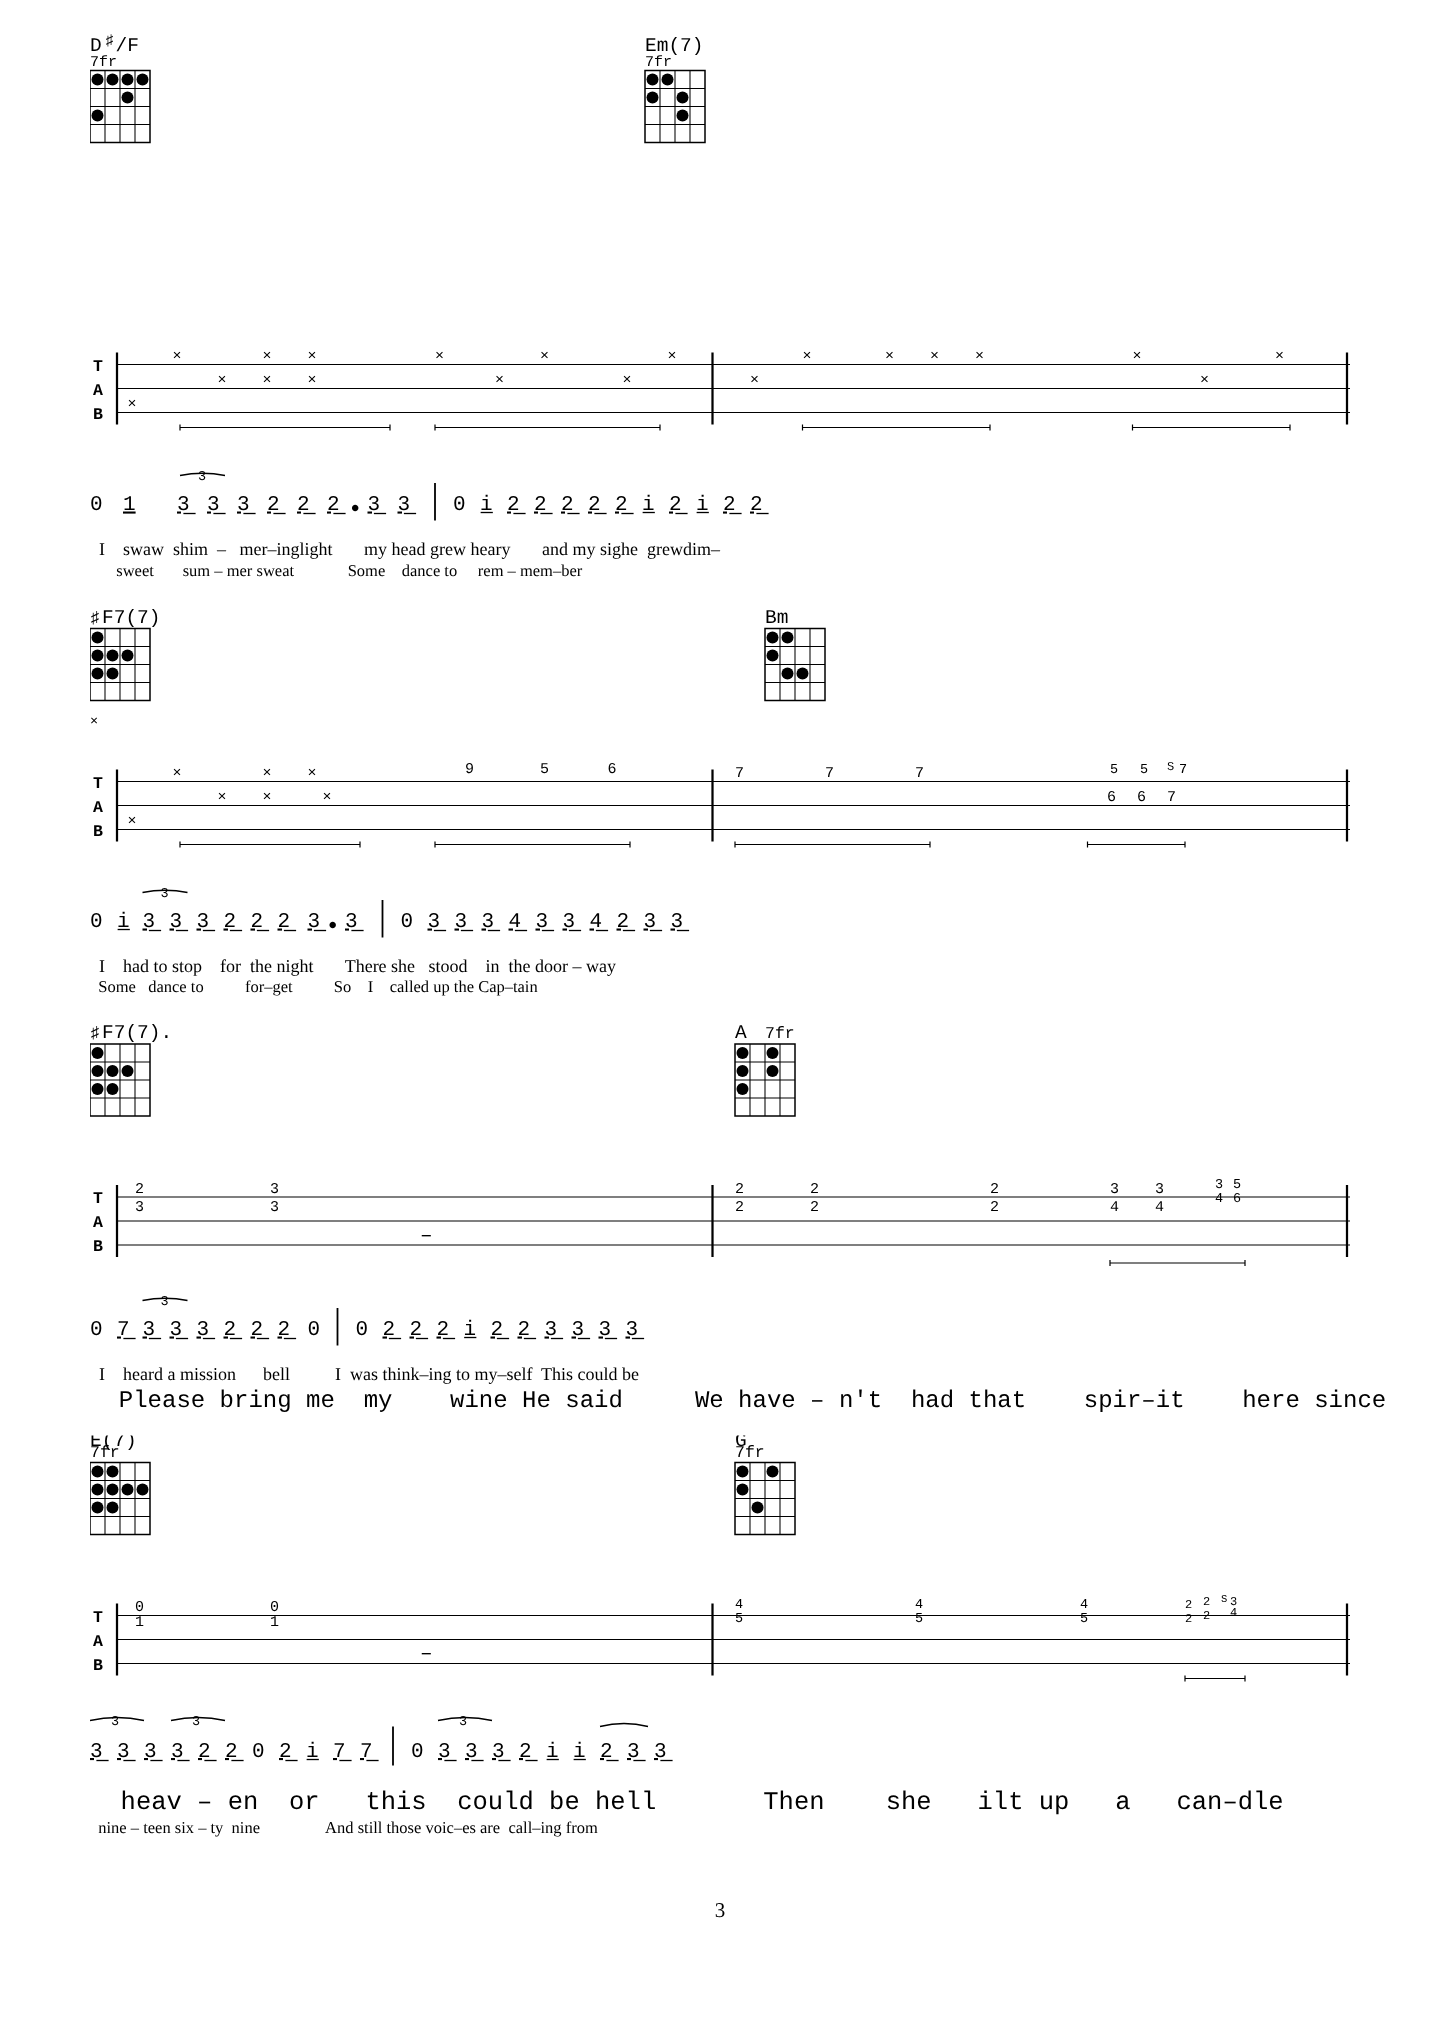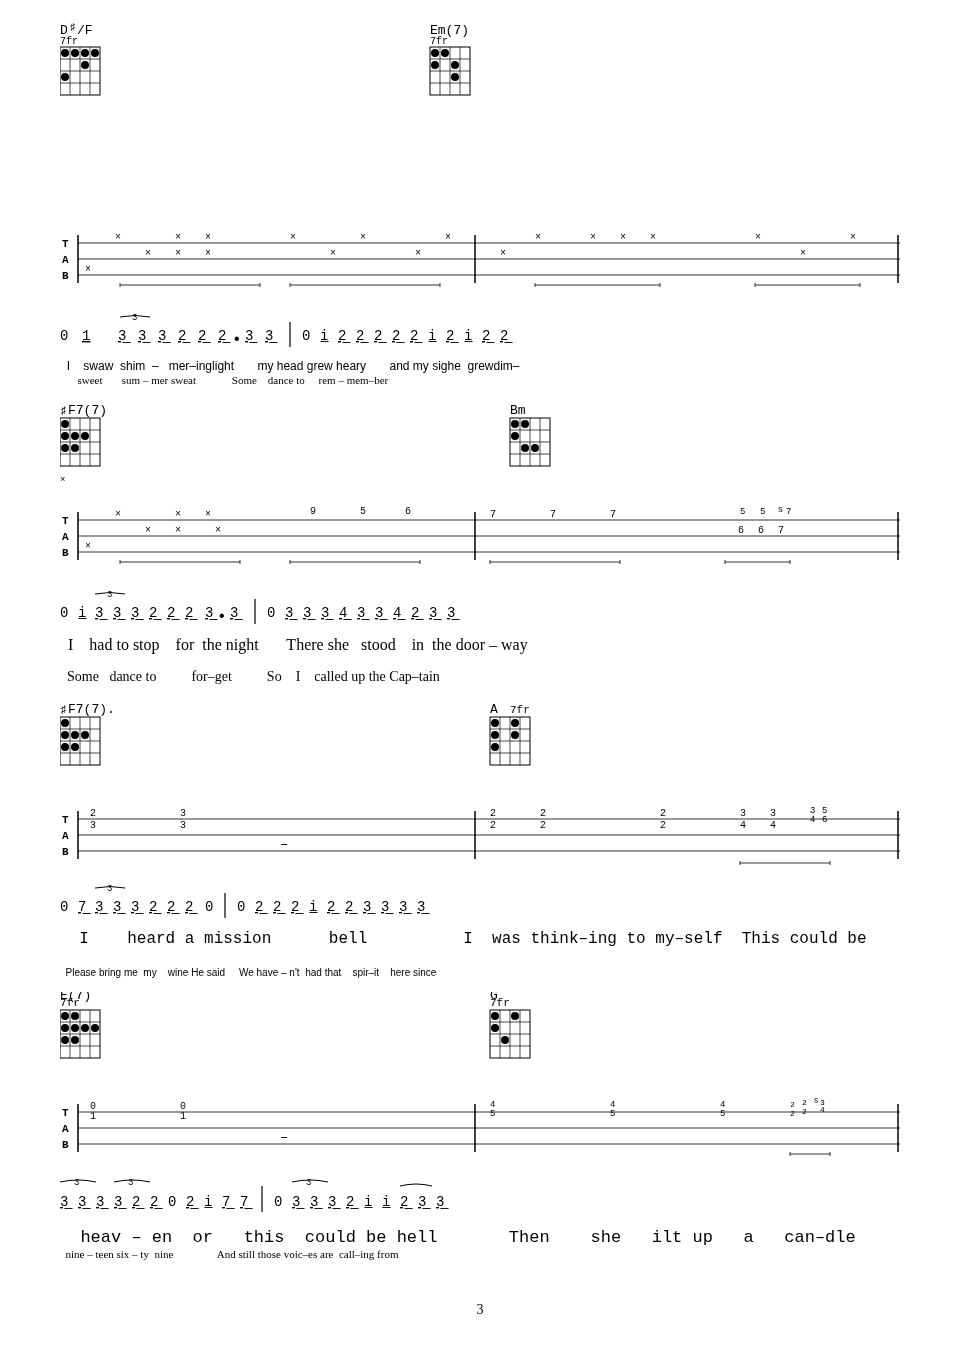--- a/index.html
+++ b/index.html
@@ -149,21 +149,21 @@
     <text x="314" y="28" font-size="14" font-family="Courier New" text-decoration="underline">2̲</text>
     <text x="332" y="28" font-size="14" font-family="Courier New" text-decoration="underline">2̲</text>
     <text x="350" y="28" font-size="14" font-family="Courier New" text-decoration="underline">2̲</text>
     <text x="368" y="28" font-size="14" font-family="Courier New" text-decoration="underline">i̲</text>
     <text x="386" y="28" font-size="14" font-family="Courier New" text-decoration="underline">2̲</text>
     <text x="404" y="28" font-size="14" font-family="Courier New" text-decoration="underline">i̲</text>
     <text x="422" y="28" font-size="14" font-family="Courier New" text-decoration="underline">2̲</text>
     <text x="440" y="28" font-size="14" font-family="Courier New" text-decoration="underline">2̲</text>
   </svg>
 
-  <div style="font-size:12px; font-family:Liberation Sans, sans-serif; white-space:pre; margin-bottom:1px; margin-left:0px;">  I    swaw  shim  –   mer–inglight       my head grew heary       and my sighe  grewdim–</div>
+  <div style="font-size:12px; font-family:Liberation Serif, serif; white-space:pre; margin-bottom:1px; margin-left:0px;">  I    swaw  shim  –   mer–inglight       my head grew heary       and my sighe  grewdim–</div>
   <div style="font-size:11px; font-family:'Times New Roman',serif; white-space:pre; margin-bottom:14px; margin-left:12px;">  sweet       sum – mer sweat             Some    dance to     rem – mem–ber</div>
 
   <svg width="840" height="100" viewBox="0 0 840 100" style="display:block; margin-bottom:2px;">
 
     <text x="0" y="14" font-size="11" font-family="Times New Roman, serif">♯</text>
     <text x="8" y="14" font-size="13" font-family="Times New Roman, serif">F7(7)</text>
 
     <rect x="0" y="18" width="40" height="48" fill="none" stroke="#000" stroke-width="1"></rect>
     <line x1="0" y1="30" x2="40" y2="30" stroke="#000" stroke-width="0.7"></line>
     <line x1="0" y1="42" x2="40" y2="42" stroke="#000" stroke-width="0.7"></line>
@@ -272,22 +272,22 @@
     <text x="261" y="28" font-size="14" font-family="Courier New" text-decoration="underline">3̲</text>
     <text x="279" y="28" font-size="14" font-family="Courier New" text-decoration="underline">4̲</text>
     <text x="297" y="28" font-size="14" font-family="Courier New" text-decoration="underline">3̲</text>
     <text x="315" y="28" font-size="14" font-family="Courier New" text-decoration="underline">3̲</text>
     <text x="333" y="28" font-size="14" font-family="Courier New" text-decoration="underline">4̲</text>
     <text x="351" y="28" font-size="14" font-family="Courier New" text-decoration="underline">2̲</text>
     <text x="369" y="28" font-size="14" font-family="Courier New" text-decoration="underline">3̲</text>
     <text x="387" y="28" font-size="14" font-family="Courier New" text-decoration="underline">3̲</text>
   </svg>
 
-  <div style="font-size:16px; font-family:'Times New Roman',serif; white-space:pre; margin-bottom:15px;">  I    had to stop    for  the night       There she   stood    in  the door – way</div>
-  <div style="font-size:14px; font-family:'Times New Roman',serif; white-space:pre; margin-bottom:14px;">  Some   dance to          for–get          So    I    called up the Cap–tain</div>
+  <div style="font-size:12px; font-family:'Times New Roman',serif; white-space:pre; margin-bottom:0;">  I    had to stop    for  the night       There she   stood    in  the door – way</div>
+  <div style="font-size:11px; font-family:'Times New Roman',serif; white-space:pre; margin-bottom:14px;">  Some   dance to          for–get          So    I    called up the Cap–tain</div>
 
   <svg width="840" height="100" viewBox="0 0 840 100" style="display:block; margin-bottom:2px;">
 
     <text x="0" y="14" font-size="11" font-family="Times New Roman, serif">♯</text>
     <text x="8" y="14" font-size="13" font-family="Times New Roman, serif">F7(7).</text>
     <rect x="0" y="18" width="40" height="48" fill="none" stroke="#000" stroke-width="1"></rect>
     <line x1="0" y1="30" x2="40" y2="30" stroke="#000" stroke-width="0.7"></line>
     <line x1="0" y1="42" x2="40" y2="42" stroke="#000" stroke-width="0.7"></line>
     <line x1="0" y1="54" x2="40" y2="54" stroke="#000" stroke-width="0.7"></line>
     <line x1="10" y1="18" x2="10" y2="66" stroke="#000" stroke-width="0.7"></line>
@@ -378,22 +378,22 @@
     <text x="231" y="28" font-size="14" font-family="Courier New" text-decoration="underline">2̲</text>
     <text x="249" y="28" font-size="14" font-family="Courier New" text-decoration="underline">i̲</text>
     <text x="267" y="28" font-size="14" font-family="Courier New" text-decoration="underline">2̲</text>
     <text x="285" y="28" font-size="14" font-family="Courier New" text-decoration="underline">2̲</text>
     <text x="303" y="28" font-size="14" font-family="Courier New" text-decoration="underline">3̲</text>
     <text x="321" y="28" font-size="14" font-family="Courier New" text-decoration="underline">3̲</text>
     <text x="339" y="28" font-size="14" font-family="Courier New" text-decoration="underline">3̲</text>
     <text x="357" y="28" font-size="14" font-family="Courier New" text-decoration="underline">3̲</text>
   </svg>
 
-  <div style="font-size:16px; font-family:Liberation Mono, monospace; white-space:pre; margin-bottom:19px;">  I    heard a mission      bell          I  was think–ing to my–self  This could be</div>
-  <div style="font-size:10px; font-family:Liberation Sans, sans-serif; white-space:pre; margin-bottom:14px;">  Please bring me  my    wine He said     We have – n't  had that    spir–it    here since</div>
+  <div style="font-size:12px; font-family:Liberation Serif, serif; white-space:pre; margin-bottom:1px;">  I    heard a mission      bell          I  was think–ing to my–self  This could be</div>
+  <div style="font-size:16px; font-family:Liberation Mono, monospace; white-space:pre; margin-bottom:14px;">  Please bring me  my    wine He said     We have – n't  had that    spir–it    here since</div>
 
   <svg width="840" height="100" viewBox="0 0 840 100" style="display:block; margin-bottom:2px;">
 
     <text x="0" y="14" font-size="11" font-family="Times New Roman, serif">7fr</text>
     <text x="0" y="7" font-size="13" font-family="Times New Roman, serif">E(7)</text>
     <rect x="0" y="18" width="40" height="48" fill="none" stroke="#000" stroke-width="1"></rect>
     <line x1="0" y1="30" x2="40" y2="30" stroke="#000" stroke-width="0.7"></line>
     <line x1="0" y1="42" x2="40" y2="42" stroke="#000" stroke-width="0.7"></line>
     <line x1="0" y1="54" x2="40" y2="54" stroke="#000" stroke-width="0.7"></line>
     <line x1="10" y1="18" x2="10" y2="66" stroke="#000" stroke-width="0.7"></line>

